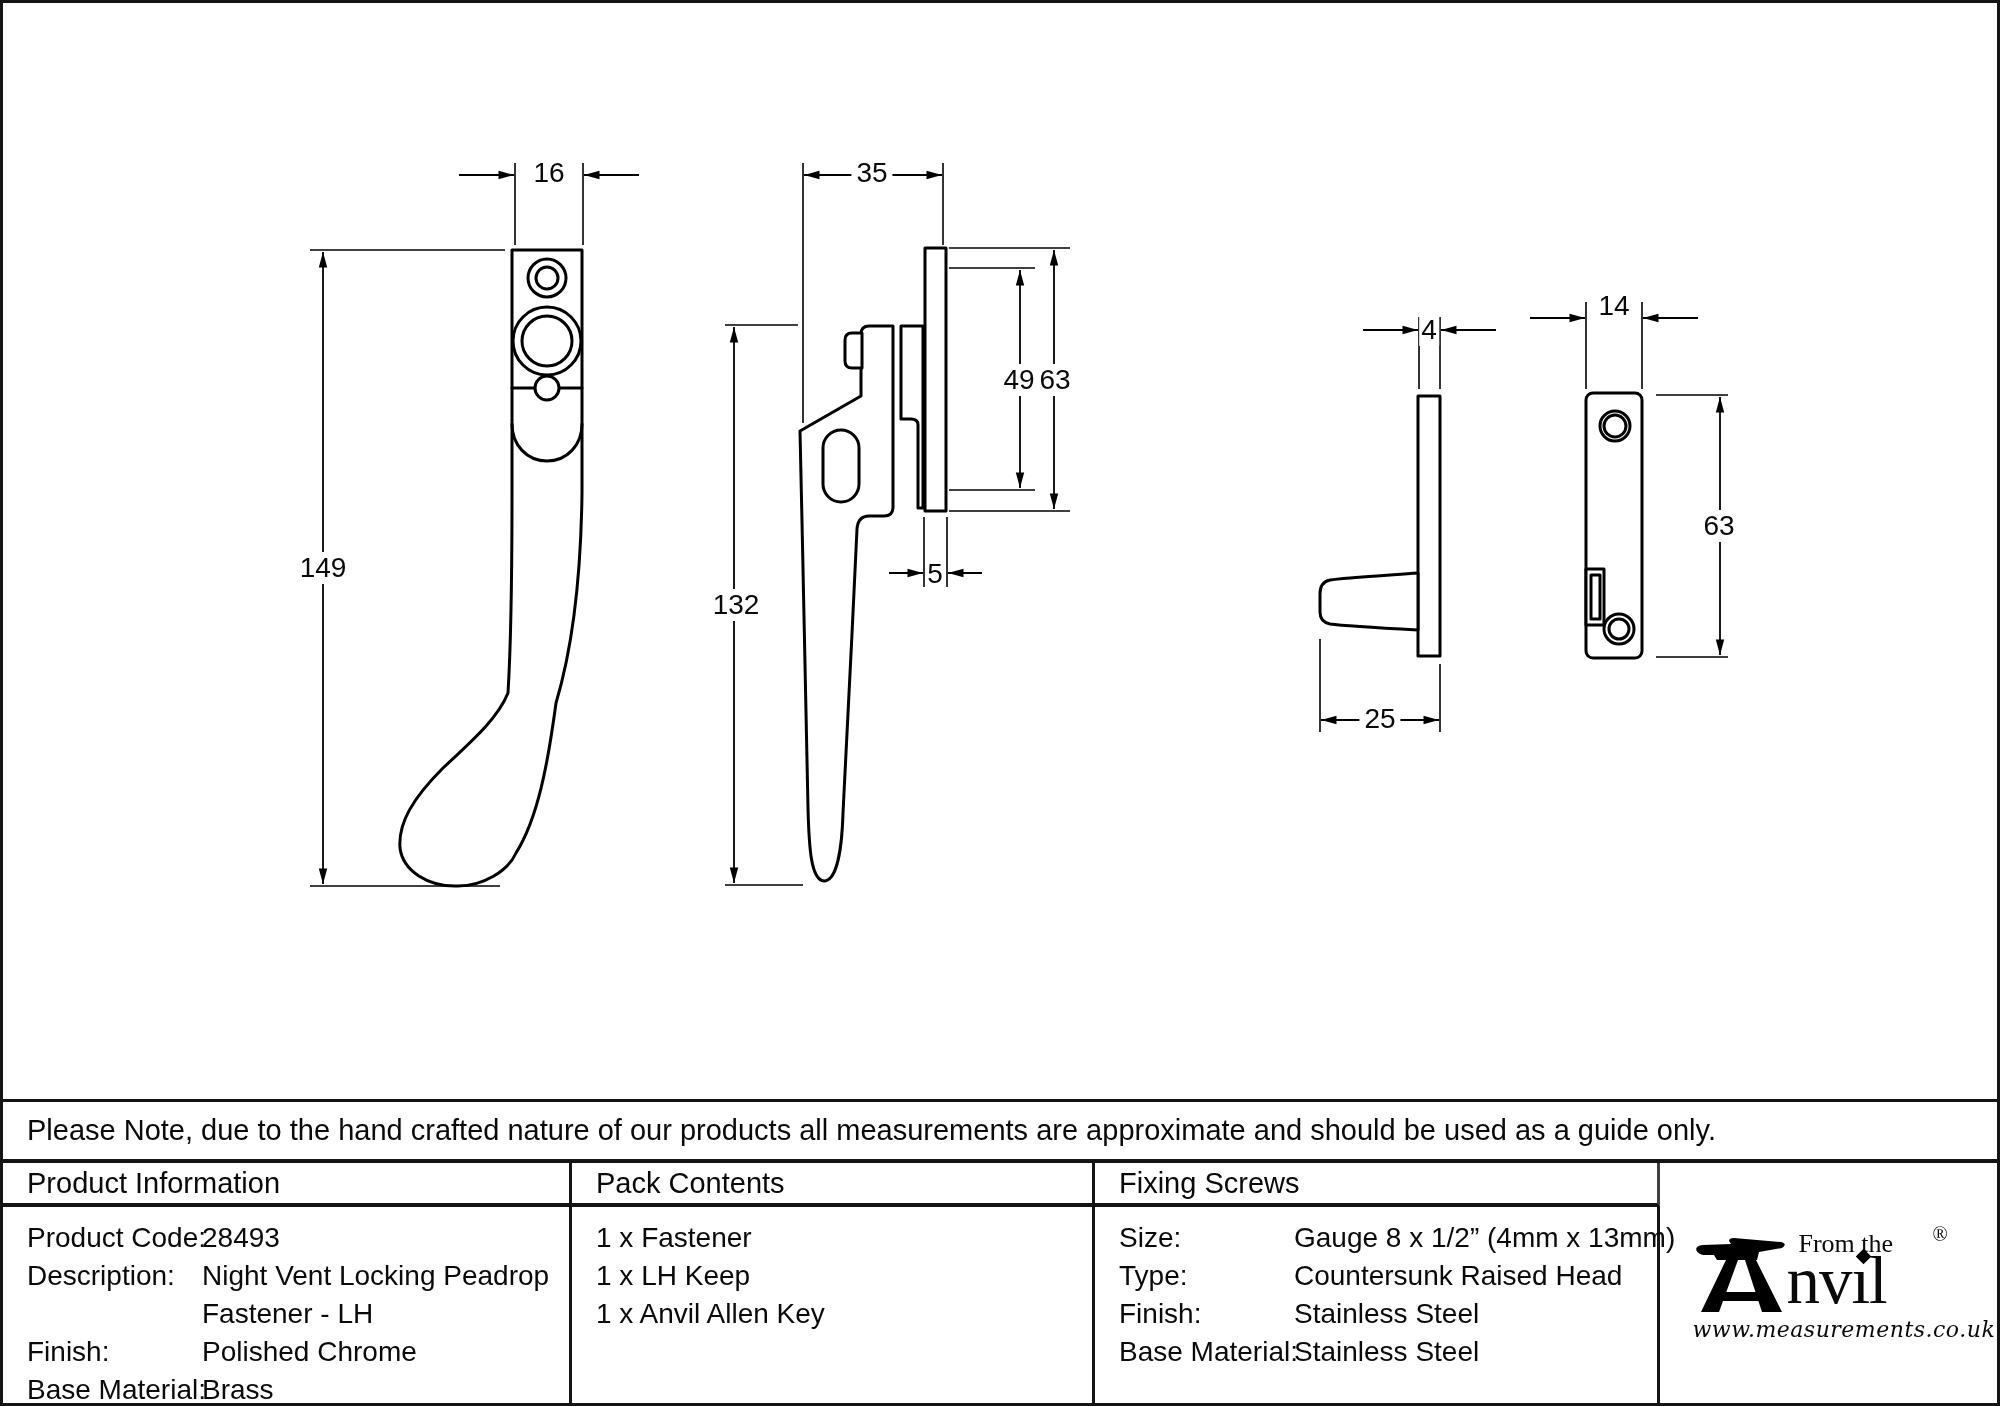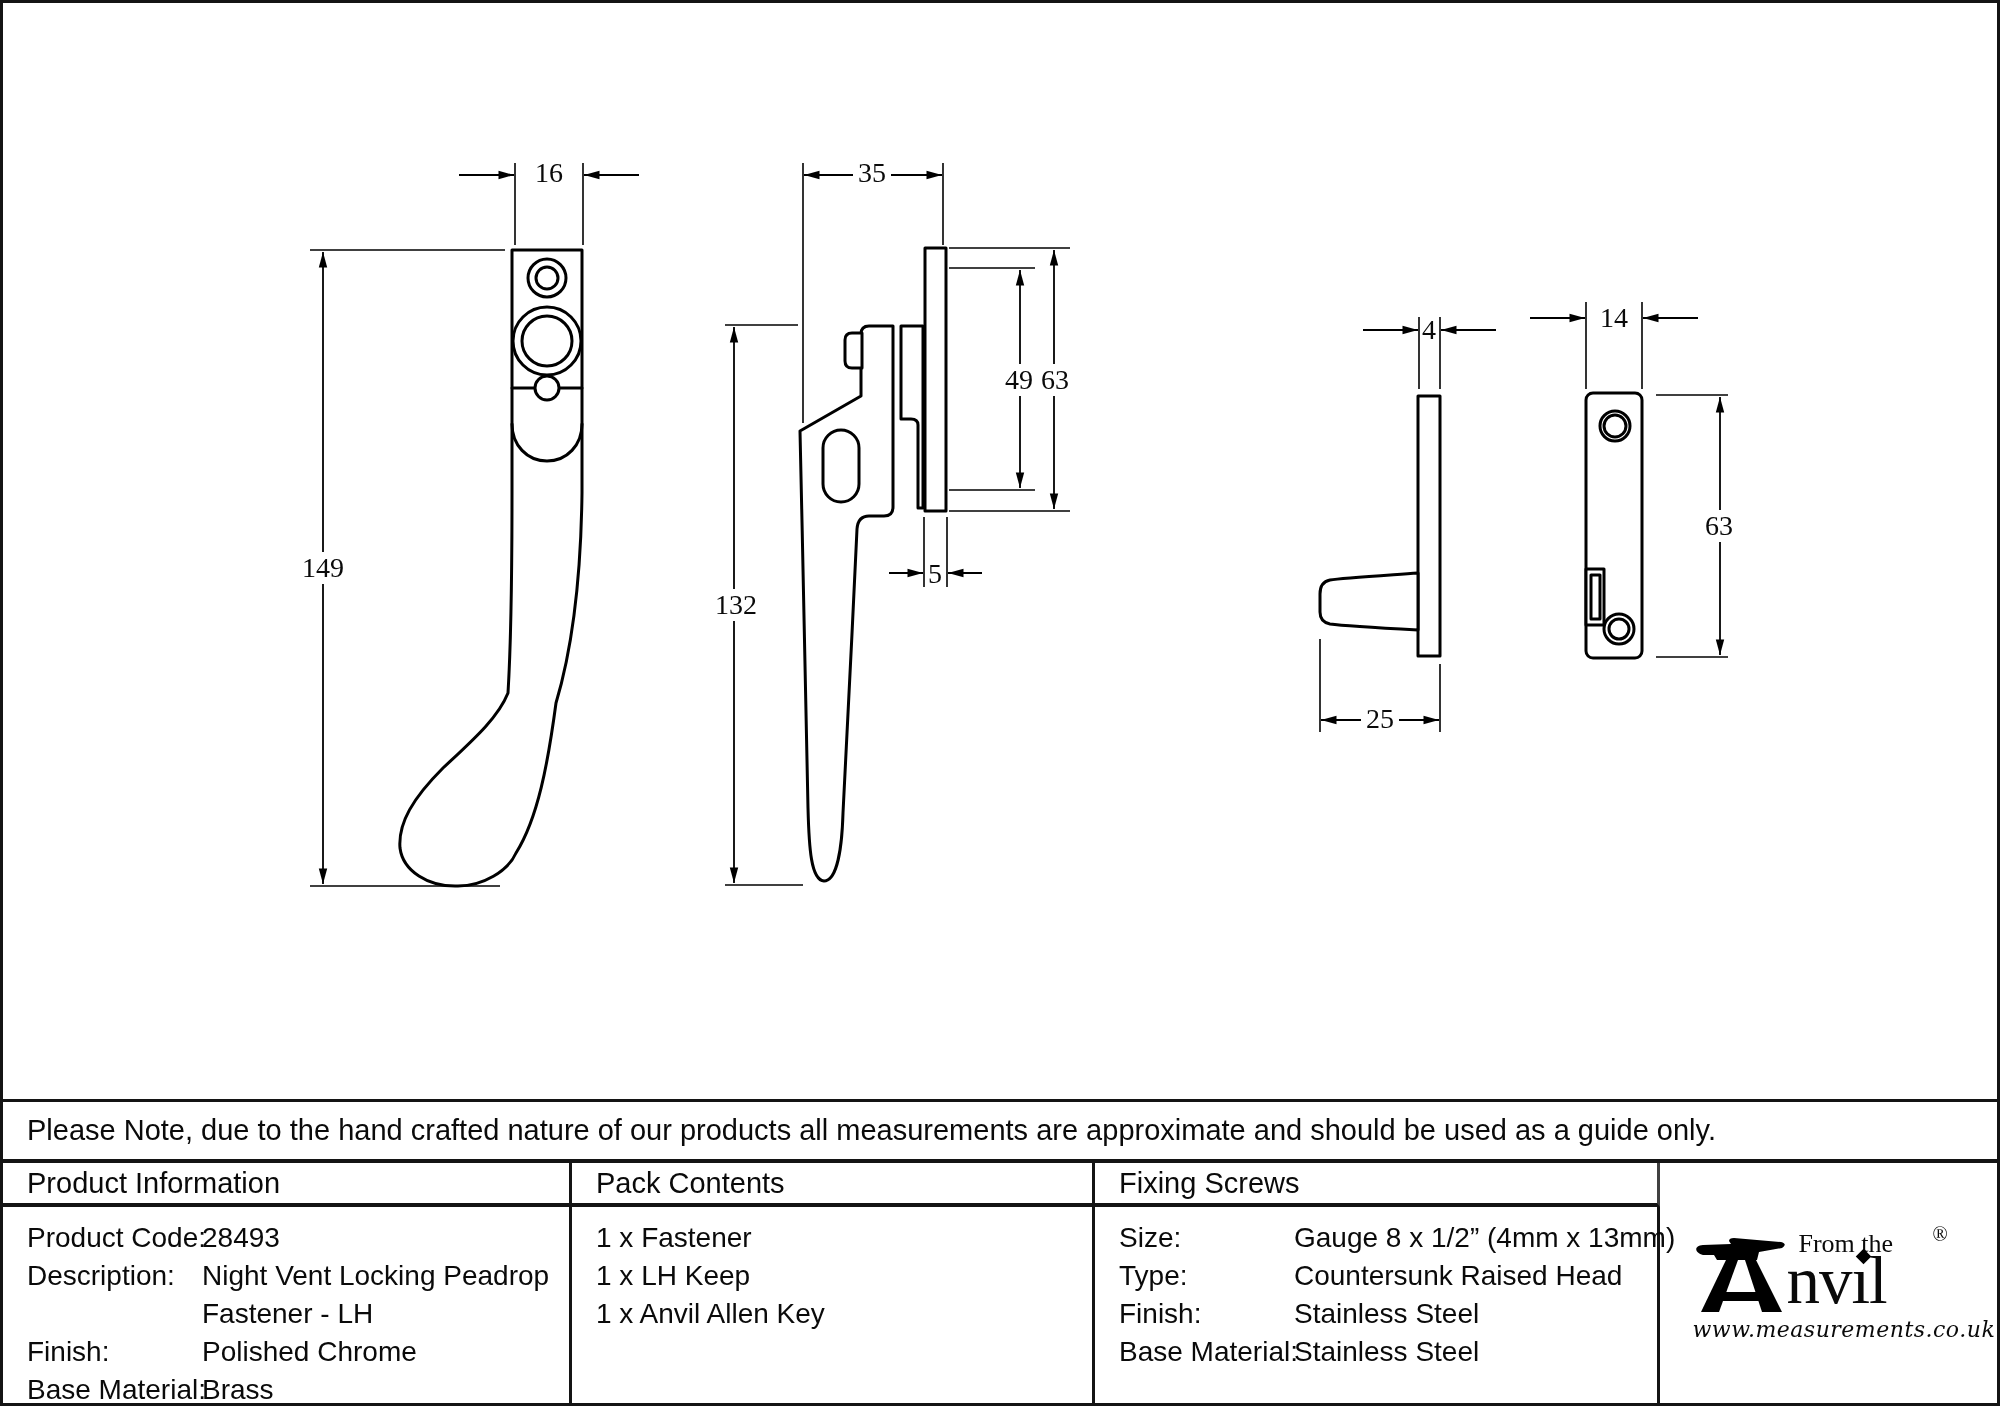--- a/index.html
+++ b/index.html
@@ -13,21 +13,21 @@
   
   svg.drawing { position:absolute; left:0; top:0; }
   .part path, .part rect, .part circle { fill:#fff; stroke:#000; stroke-width:3; stroke-linejoin:round; stroke-linecap:round; }
   .part .open { fill:none; }
   .dimg line { stroke:#000; stroke-width:1.8; }
   .dimg .ext { stroke-width:1.6; }
   #arr path { fill:#000; stroke:none; }
 
   .dim-label {
     position:absolute; transform:translate(-50%,-50%);
-    background:#fff; padding:0 5px; font-size:28px; line-height:32px; white-space:nowrap;font-family:Liberation Serif, serif;
+    background:#fff; padding:0 5px; font-size:28px; line-height:32px; white-space:nowrap;
   }
   .dim-label.tight { padding:0 2px; }
 
   
   .tbl {
     position:absolute; left:0; right:0; top:1096px; bottom:0;
     border-top:3px solid #141414; box-sizing:border-box;
     display:grid; grid-template-columns:569px 523px 565px 1fr; grid-template-rows:61px 44px 1fr;
   }
   .cell { box-sizing:border-box; }
@@ -159,21 +159,21 @@
 
   <span class="dim-label" style="left:546px; top:170px;">16</span>
   <span class="dim-label" style="left:320px; top:565px;">149</span>
   <span class="dim-label" style="left:869px; top:170px;">35</span>
   <span class="dim-label tight" style="left:1016px; top:377px;">49</span>
   <span class="dim-label tight" style="left:1052px; top:377px;">63</span>
   <span class="dim-label" style="left:733px; top:602px;">132</span>
   <span class="dim-label tight" style="left:932px; top:571px;">5</span>
   <span class="dim-label tight" style="left:1426px; top:327px;">4</span>
   <span class="dim-label" style="left:1377px; top:716px;">25</span>
-  <span class="dim-label" style="left:1611px; top:315px;">14</span>
+  <span class="dim-label" style="left:1611px; top:303px;">14</span>
   <span class="dim-label" style="left:1716px; top:523px;">63</span>
 
   <div class="tbl">
 
     <div class="cell cell-note">
       <span>Please Note, due to the hand crafted nature of our products all measurements are approximate and should be used as a guide only.</span>
     </div>
 
     <div class="cell cell-h h1">
       <span>Product Information</span>

